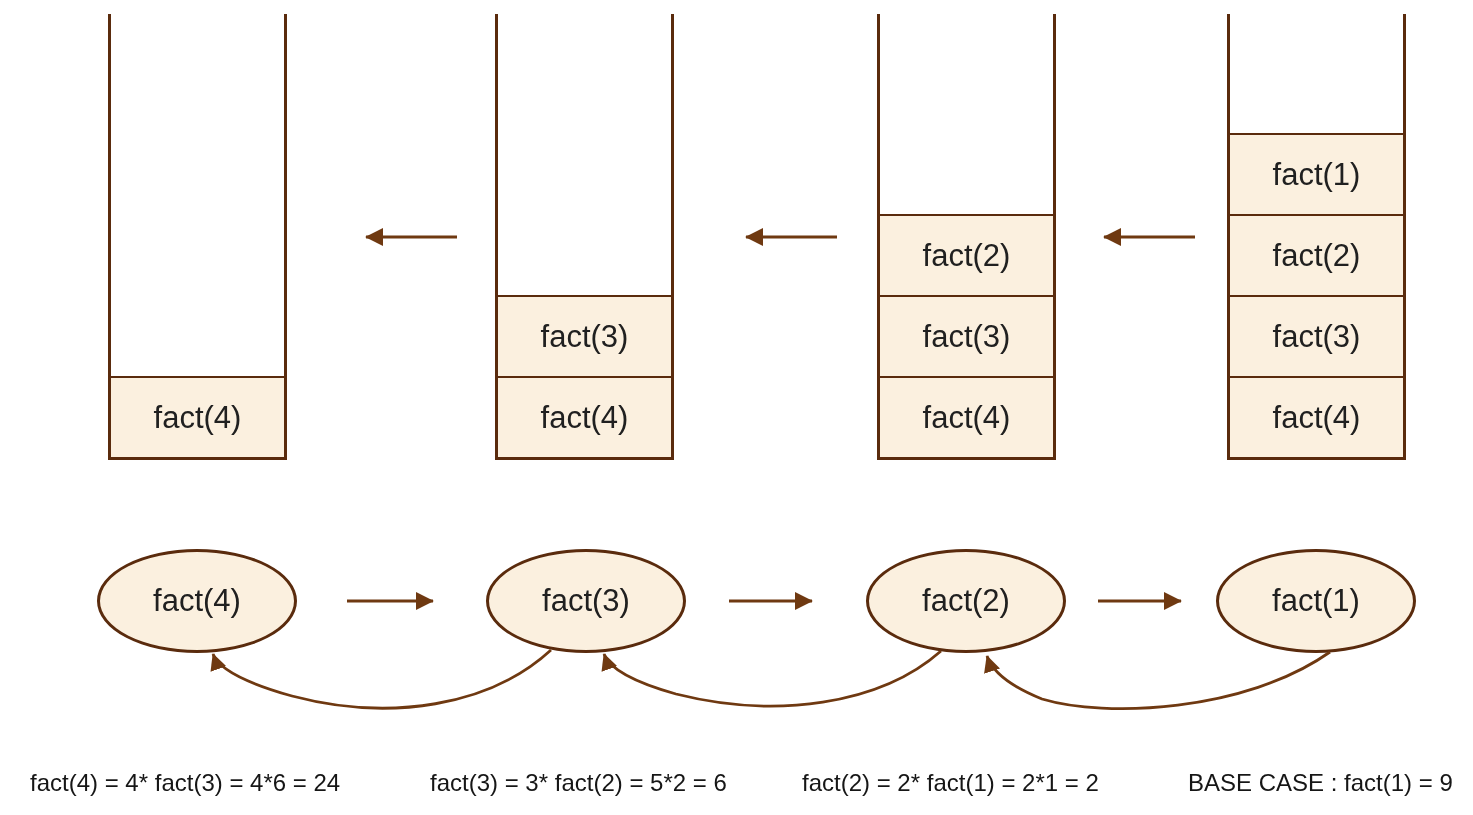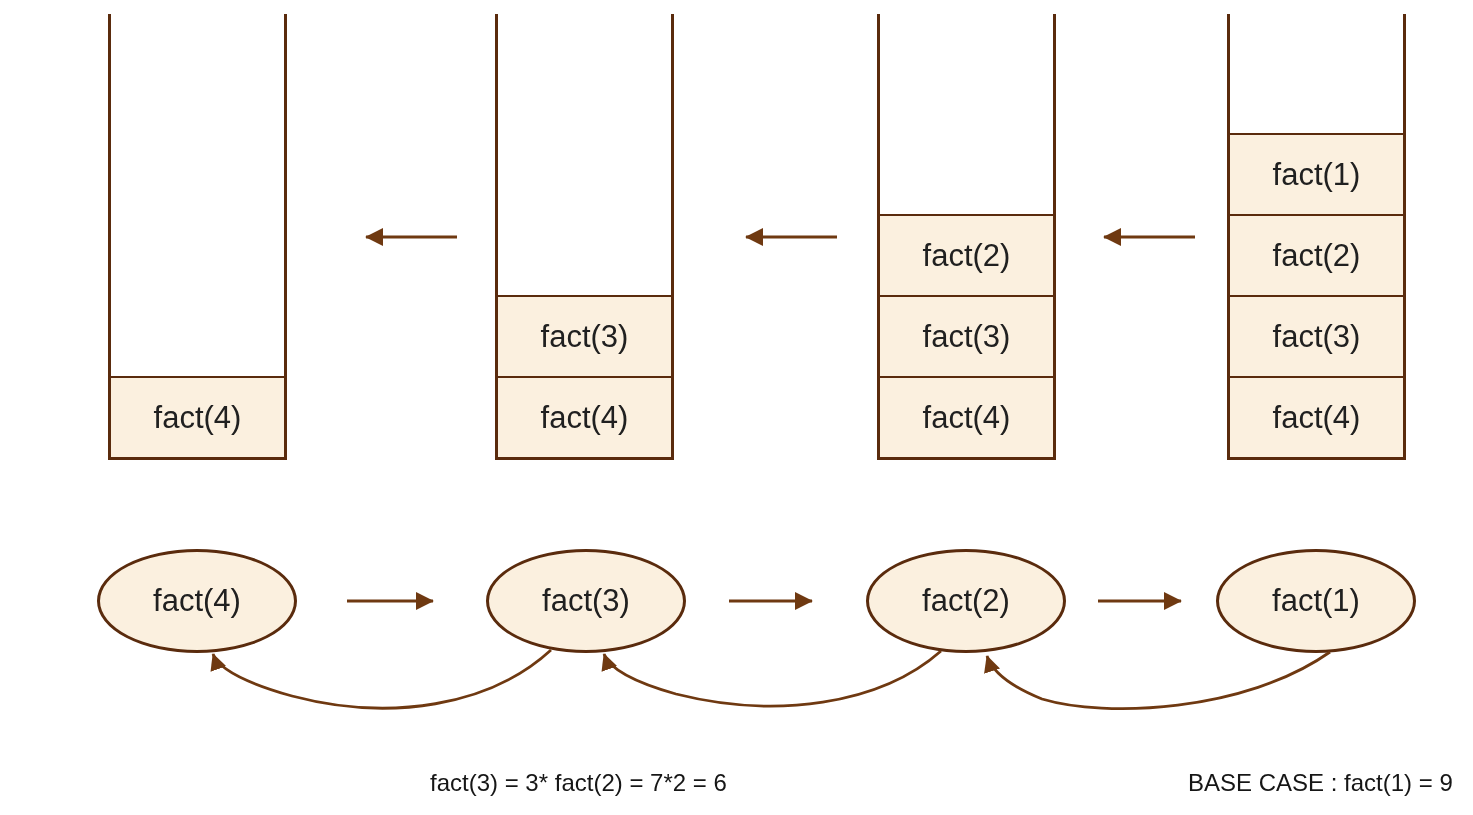--- a/index.html
+++ b/index.html
@@ -105,21 +105,23 @@
     <div class="cell">fact(2)</div>
     <div class="cell">fact(3)</div>
     <div class="cell">fact(4)</div>
   </div>
 
   <div class="node" style="left:97px">fact(4)</div>
   <div class="node" style="left:486px">fact(3)</div>
   <div class="node" style="left:866px">fact(2)</div>
   <div class="node" style="left:1216px">fact(1)</div>
 
-  <div class="equation" style="left:430px">fact(3) = 3* fact(2) = 7*2 = 6</div>
+  <div class="equation" style="left:30px">fact(4) = 4* fact(3) = 4*6 = 24</div>
+  <div class="equation" style="left:430px">fact(3) = 3* fact(2) = 5*2 = 6</div>
+  <div class="equation" style="left:802px">fact(2) = 2* fact(1) = 2*1 = 2</div>
   <div class="equation" style="left:1188px">BASE CASE : fact(1) = 9</div>
 
   <svg class="overlay" width="1473" height="815" viewBox="0 0 1473 815">
     <defs>
       <marker id="arrow-head" markerWidth="6.5" markerHeight="6.5" refX="5.7" refY="3" orient="auto">
         <path d="M0,0 L6,3 L0,6 Z"></path>
       </marker>
     </defs>
 
     <path class="arrow-line straight" d="M457,237 L366,237" marker-end="url(#arrow-head)"></path>

